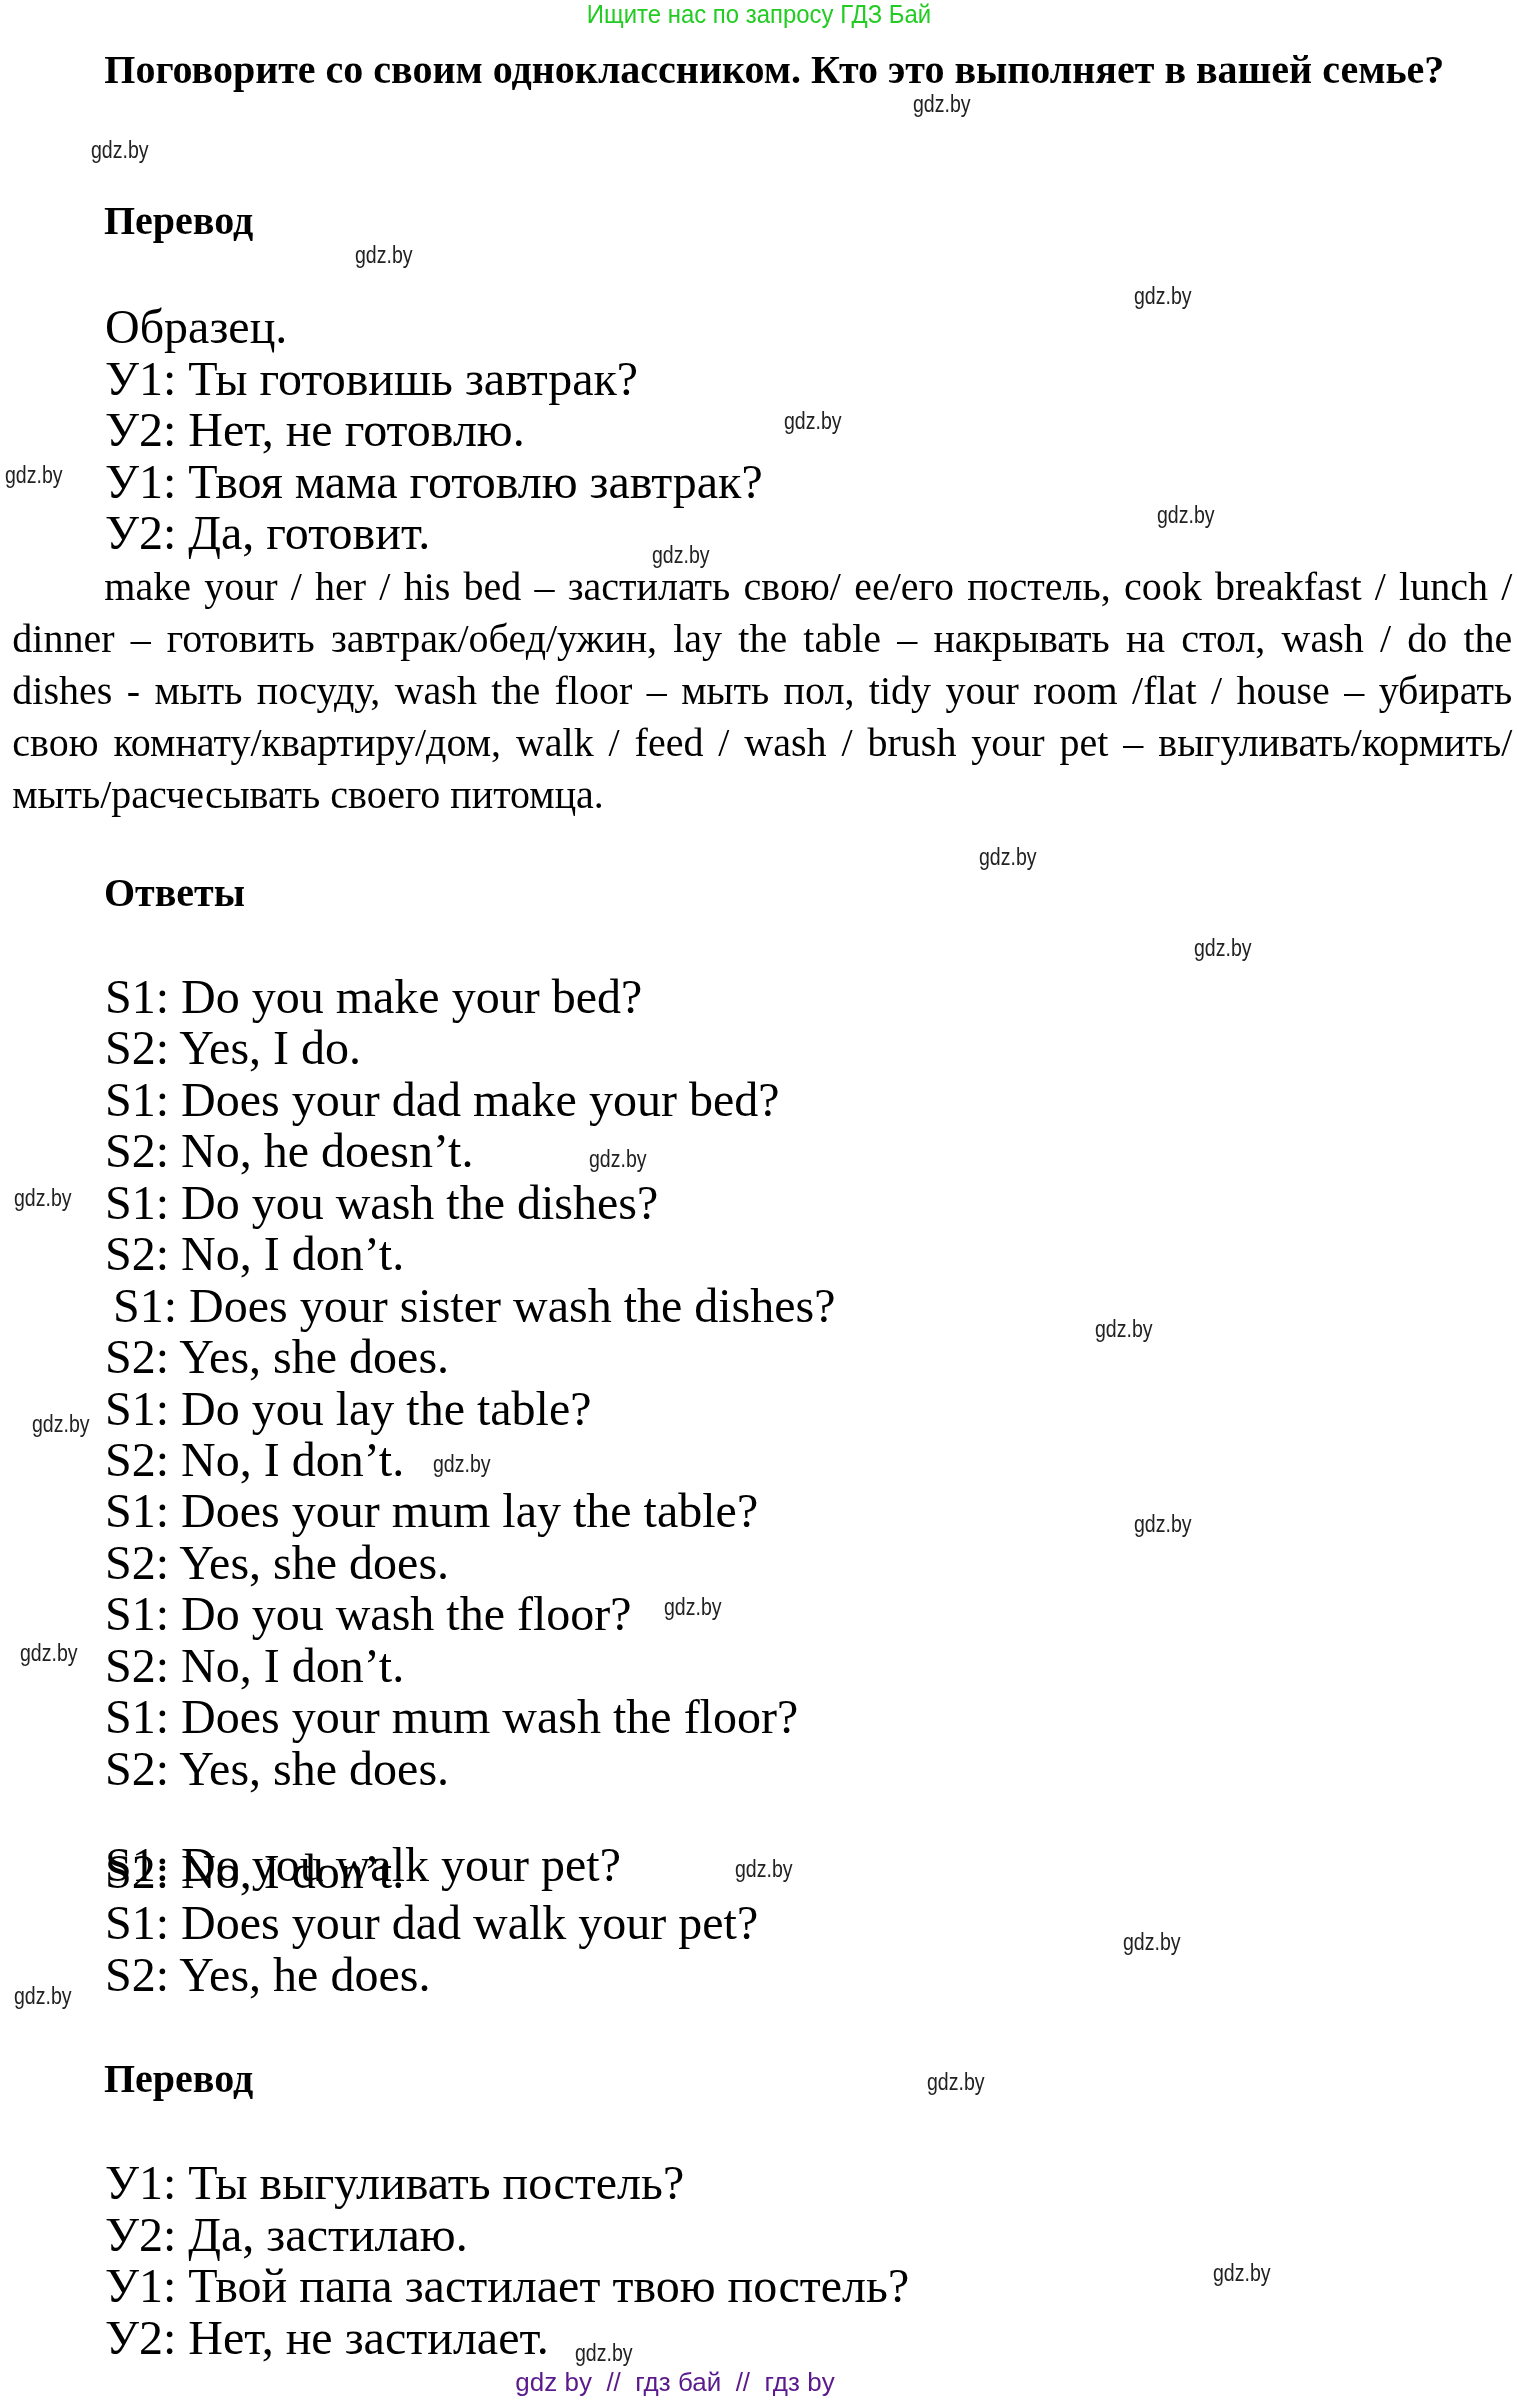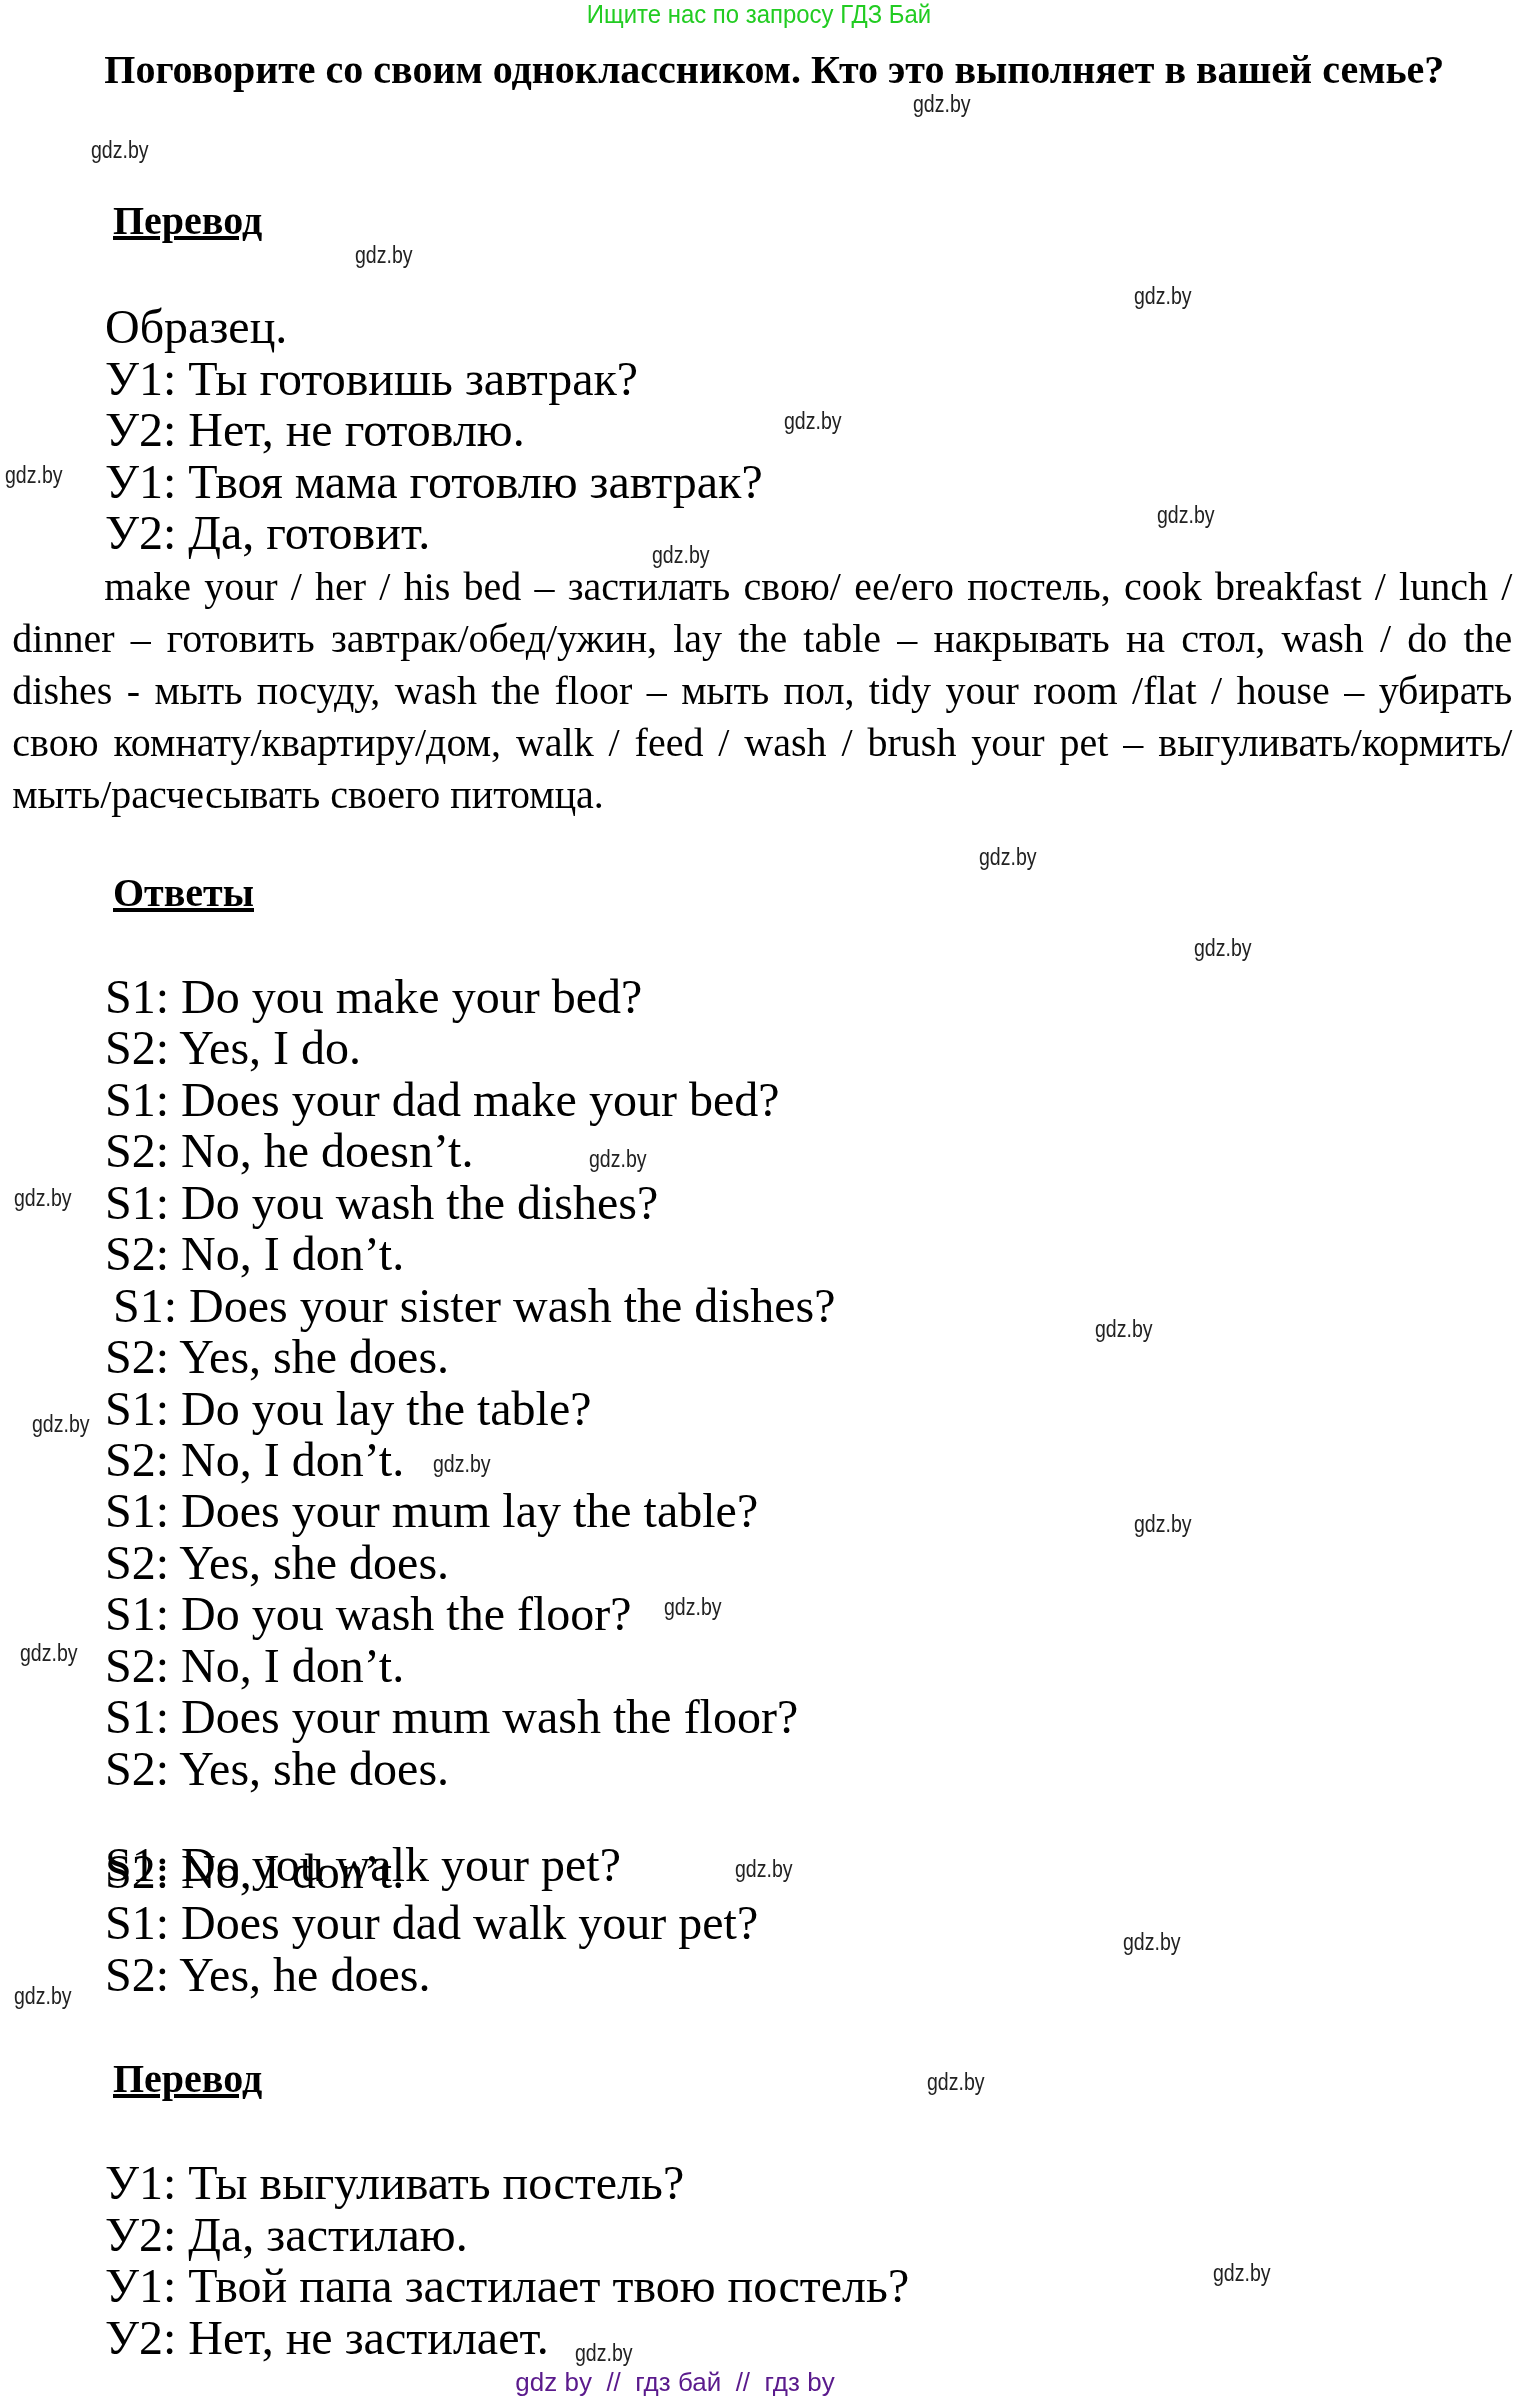--- a/index.html
+++ b/index.html
@@ -34,25 +34,24 @@
       left: 12.3px;
       width: 1500px;
       font-weight: bold;
       font-size: 40px;
       line-height: 54px;
       text-align: justify;
       text-indent: 92px;
     }
     .heading {
       position: absolute;
-      left: 113px;
+      left: 104px;
       font-weight: bold;
       font-size: 40px;
       line-height: 46px;
-      text-decoration: underline;
     }
     .line {
       position: absolute;
       left: 105px;
       font-size: 48px;
       line-height: 46px;
       white-space: nowrap;
       font-family: Liberation Serif, serif;
     }
     .vocab {

